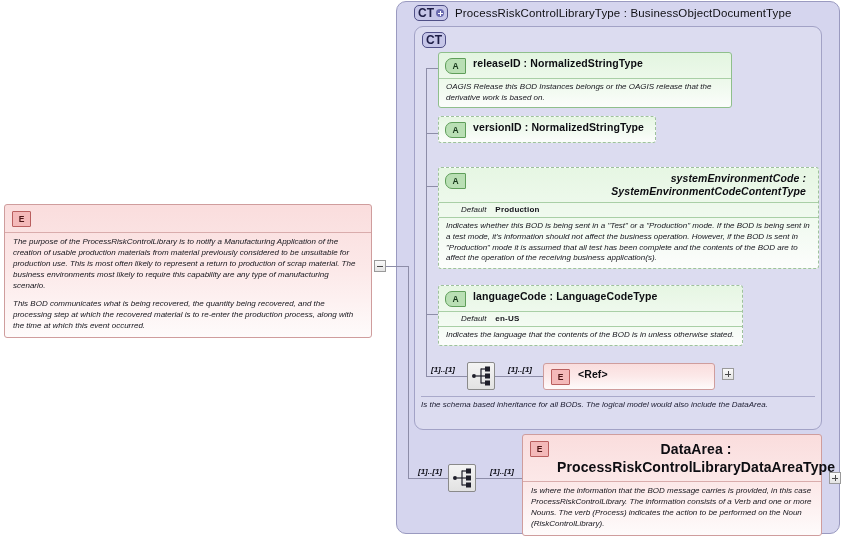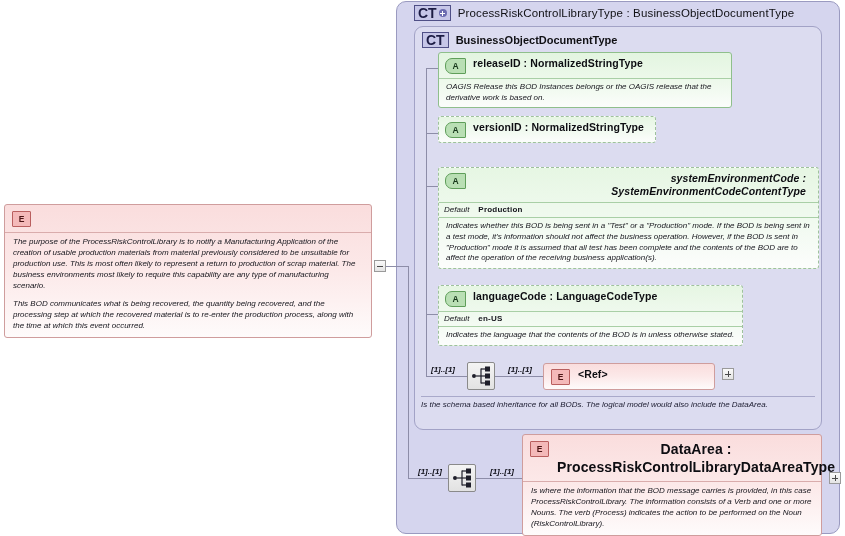--- a/index.html
+++ b/index.html
@@ -45,23 +45,23 @@
     color: #101014;
     letter-spacing: .15px;
   }
 
   
   .badge-ct {
     display: inline-flex; align-items: center; justify-content: center;
     height: 14px;
     padding: 0 3px;
     border: 1px solid #4f4f86;
-    border-radius: 0;
+    border-radius: 5px;
     background: #c6c6e8;
-    font-size: 14px;
+    font-size: 12px;
     font-weight: bold;
     color: #1c1c44;
     line-height: 1;
     gap: 2px;
   }
   .badge-ct .plus {
     display: inline-block;
     width: 8px; height: 8px;
     border-radius: 50%;
     background: #6b6bb0;
@@ -143,21 +143,21 @@
     font-weight: bold;
     color: #0d0d12;
     line-height: 1.25;
     letter-spacing: .1px;
   }
   .attr-name.centerwrap { text-align: right; font-style: italic; }
   .attr-default {
     display: flex;
     gap: 9px;
     align-items: baseline;
-    padding: 2px 7px 3px 5px;
+    padding: 2px 7px 3px 22px;
     border-top: 1px solid #a9cfa6;
     font-size: 8px;
   }
   .attr-default .lbl { font-style: italic; color: #13131a; }
   .attr-default .val { font-weight: bold; color: #13131a; letter-spacing: .2px; }
   .attr-doc {
     padding: 3px 7px 4px 7px;
     border-top: 1px solid #a9cfa6;
     font-size: 8px;
     font-style: italic;
@@ -264,21 +264,20 @@
     </span>
     <span class="ct-title">ProcessRiskControlLibraryType : BusinessObjectDocumentType</span>
   </div>
 
   <div class="abs ct-inner"></div>
 
   <div class="abs ct-inner-header">
     <span class="badge-ct">
       <span>CT</span>
     </span>
-    <span class="ct-subtitle">BusinessObjectDocumentType</span>
   </div>
 
   <div class="abs line-v" style="left:426px; top:68px; height:246px;"></div>
 
   <div class="abs line-h" style="left:426px; top:68px; width:12px;"></div>
   <div class="abs line-h" style="left:426px; top:133px; width:12px;"></div>
   <div class="abs line-h" style="left:426px; top:186px; width:12px;"></div>
   <div class="abs line-h" style="left:426px; top:314px; width:12px;"></div>
 
   <div class="abs line-v" style="left:426px; top:314px; height:62px;"></div>

